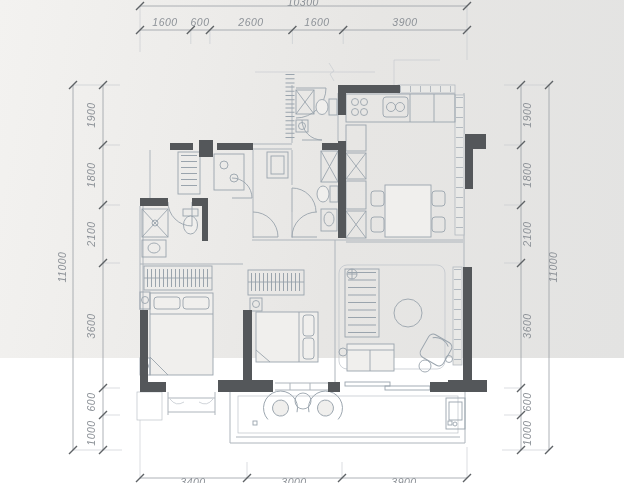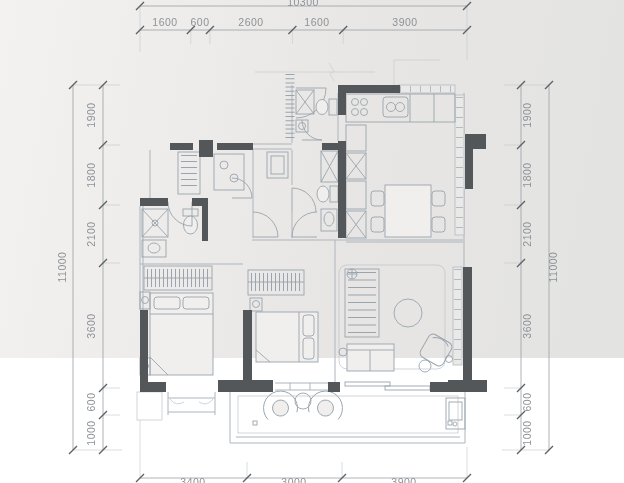--- a/index.html
+++ b/index.html
@@ -1,18 +1,18 @@
 <!DOCTYPE html>
 <html><head>
 <meta charset="utf-8">
 <style>
   html,body{margin:0;padding:0;}
   body{width:624px;height:483px;overflow:hidden;font-family:"Liberation Sans",sans-serif;}
   .stage{position:relative;width:624px;height:358px;
-    background:linear-gradient(100deg,#f3f2f0 0%,#edecea 30%,#e7e6e4 55%,#e3e3e2 100%);}
+    background:linear-gradient(100deg,#f3f2f0 0%,#edecea 30%,#e7e6e4 55%,#e3e3e2 100%);font-style:italic;}
   svg{position:absolute;left:0;top:0;}
   .wall{fill:#54575a;stroke:none;}
   .thin{stroke:#aeb5bc;stroke-width:1;fill:none;}
   .thin2{stroke:#bcc2c8;stroke-width:.7;fill:none;}
   .furn{stroke:#9aa4ad;stroke-width:.9;fill:#f0efed;}
   .furno{stroke:#9aa4ad;stroke-width:.9;fill:none;}
   .dimline{stroke:#9aa0a5;stroke-width:.8;fill:none;}
   .ext{stroke:#c3c8cc;stroke-width:.6;fill:none;}
   .tick{stroke:#5f6366;stroke-width:1.4;fill:none;}
   .dimtext{fill:#8d9298;font-size:10.5px;letter-spacing:.5px;}

